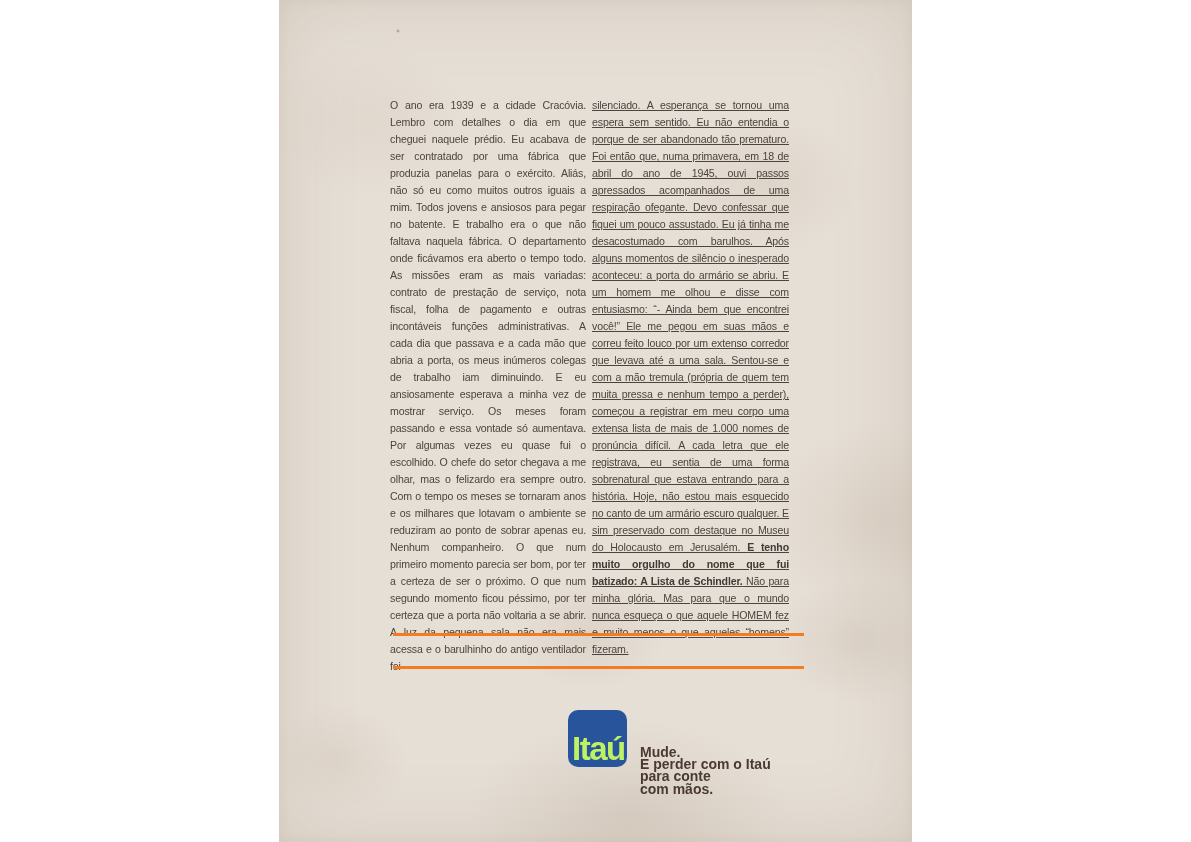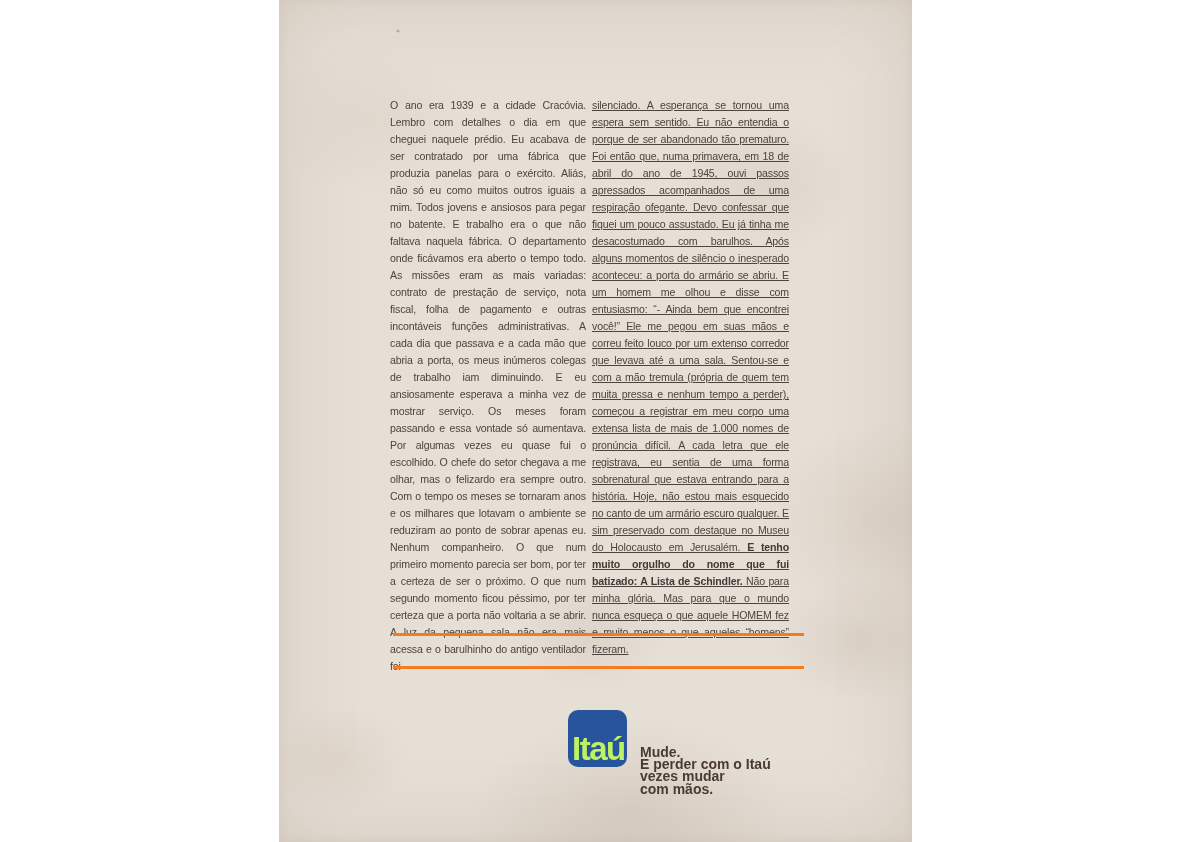--- a/index.html
+++ b/index.html
@@ -81,18 +81,18 @@
     <div class="rule rule-bottom"></div>
 
 
     <div class="logo">
       <span class="wordmark">Itaú</span>
     </div>
 
     <div class="tagline">
       <div>Mude.</div>
       <div>E perder com o Itaú</div>
-      <div>vezes mudar</div>
+      <div>para conte</div>
       <div>com mãos.</div>
     </div>
 
   </div>
 </div>
 
 </body></html>

